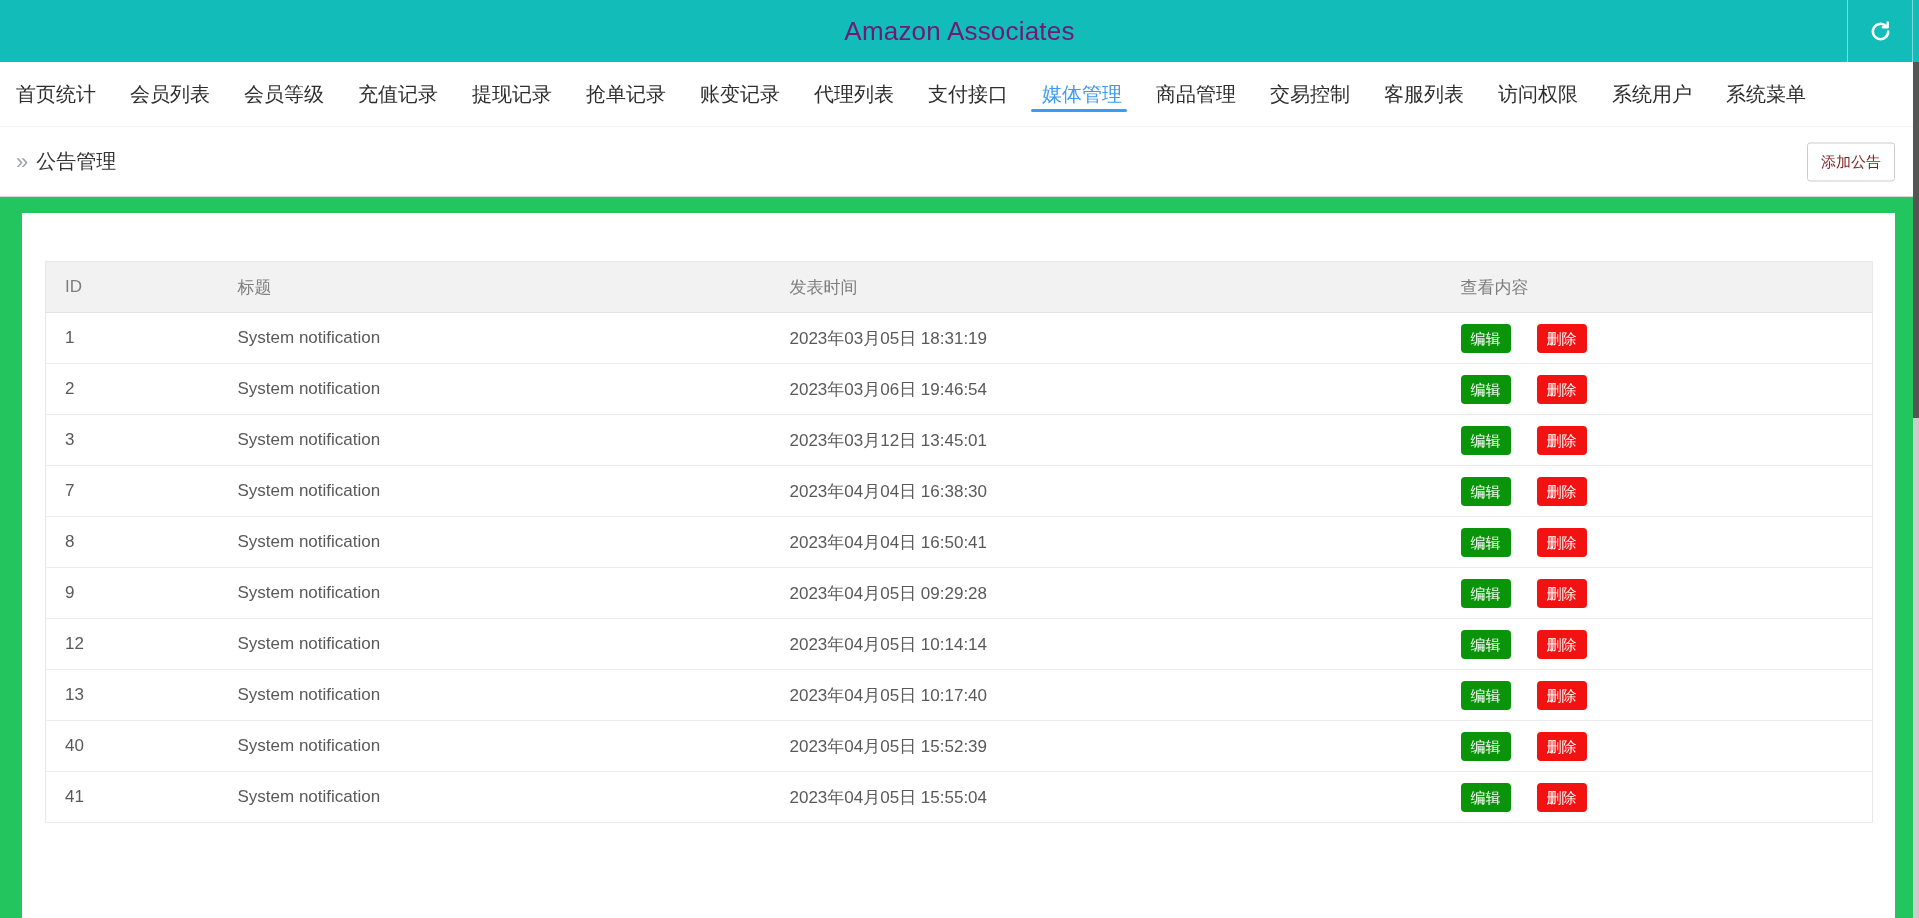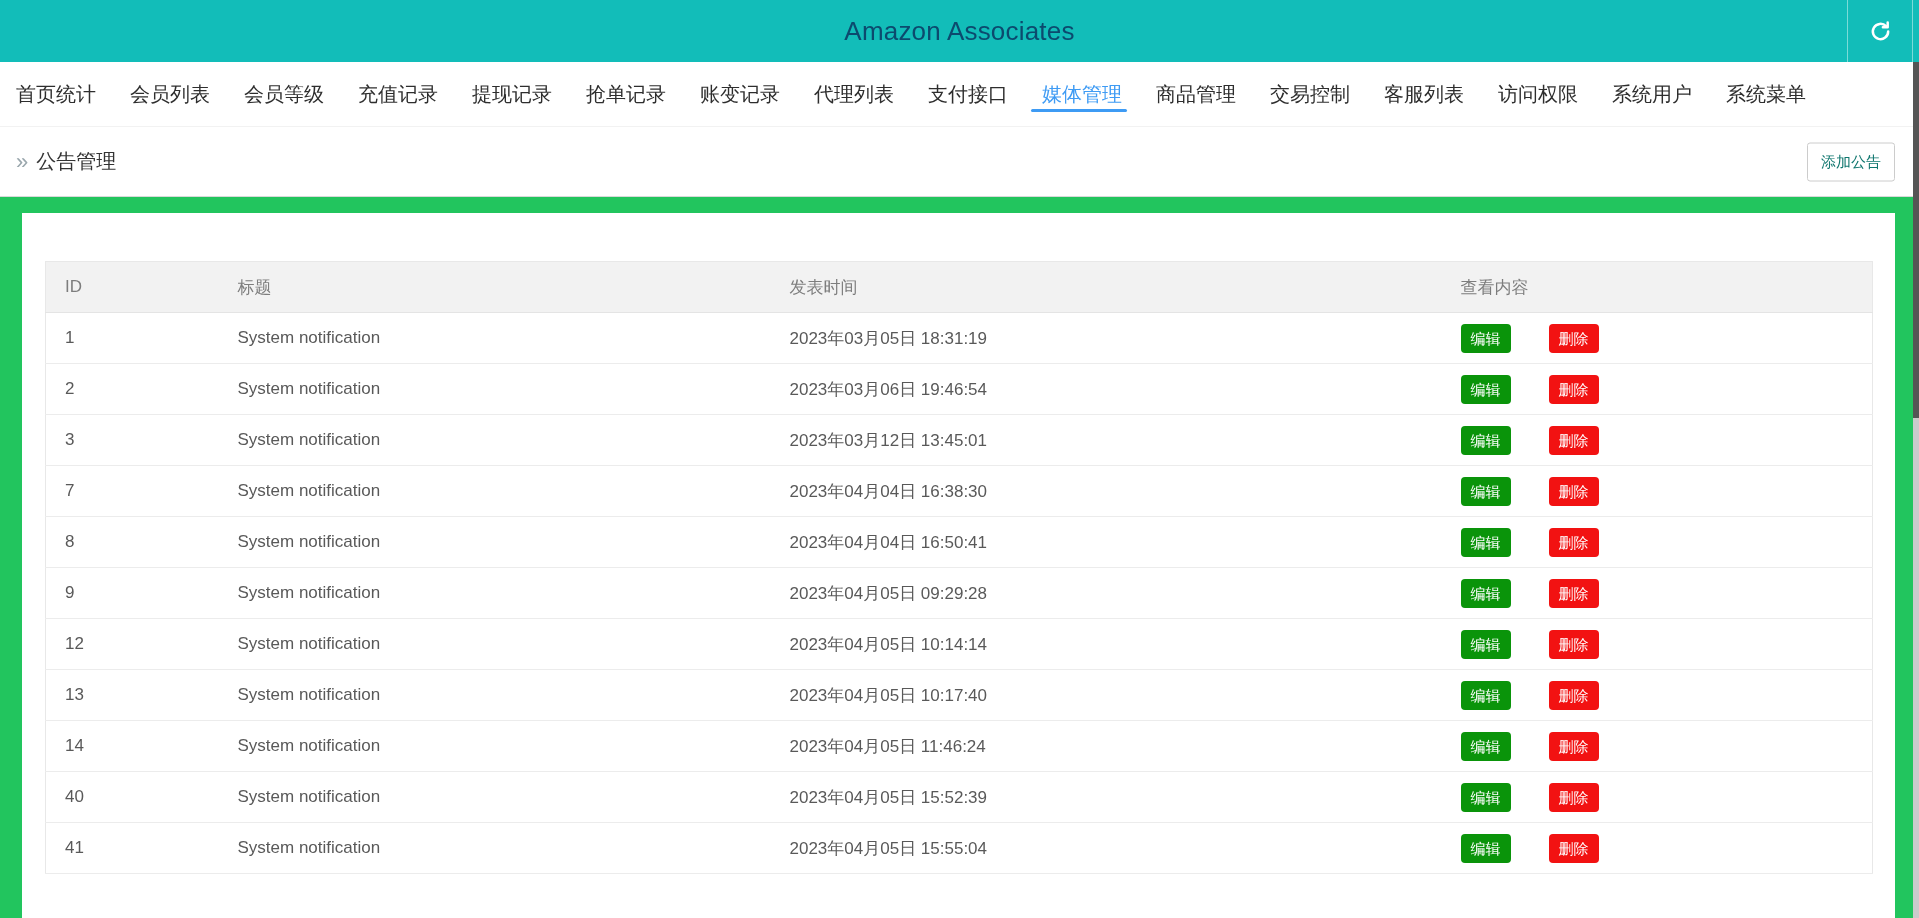--- a/index.html
+++ b/index.html
@@ -6,21 +6,21 @@
   html,body {
     width:1919px; height:918px; overflow:hidden;
     font-family:"Liberation Sans","DejaVu Sans",sans-serif;
     background:#efefef;
   }
   
   .topbar { position:relative; height:62px; background:#12bdb9; z-index:5; }
   .topbar-title {
     position:absolute; left:0; right:0; top:0;
     line-height:62px; text-align:center;
-    color:#0c4a6e; font-size:26px; letter-spacing:0.2px;
+    color:#701a75; font-size:26px; letter-spacing:0.2px;
   }
   .topbar-right { position:absolute; right:6px; top:0; height:62px; display:flex; }
   .refresh-btn {
     width:66px; display:flex; align-items:center; justify-content:center;
     border-left:1px solid rgba(255,255,255,0.45);
     border-right:1px solid rgba(255,255,255,0.45);
     cursor:pointer;
   }
   .user-menu {
     width:152px; display:flex; align-items:center; justify-content:center;
@@ -44,21 +44,21 @@
   .breadcrumb-bar {
     position:relative; height:70px; background:#ffffff;
     border-bottom:1px solid #d9d9d9;
     display:flex; align-items:center; padding:0 22px 0 16px;
   }
   .crumb-marker { color:#9aa7ad; font-size:22px; margin-right:8px; line-height:1; }
   .crumb-title { font-size:20px; color:#333333; }
   .add-btn {
     position:absolute; right:24px; top:50%; transform:translateY(-50%);
     background:#ffffff; border:1px solid #cccccc; border-radius:3px;
-    color:#0f766e; font-size:15px; padding:9px 13px; cursor:pointer;
+    color:#7f1d1d; font-size:15px; padding:9px 13px; cursor:pointer;
     font-family:inherit;
   }
   
   .content { height:808px; padding:16px 24px 0 22px; background:#22c55e; }
   .card { background:#ffffff; height:100%; padding:48px 22px 0 23px; }
   table { width:100%; border-collapse:collapse; table-layout:fixed; border:1px solid #e8e8e8; }
   th {
     background:#f2f2f2; color:#7d7d7d; font-weight:400; font-size:17px;
     text-align:left; height:51px; padding:0 4px 0 19px;
     border-bottom:1px solid #e4e4e4;
@@ -67,21 +67,21 @@
     height:51px; font-size:17px; color:#595959;
     padding:0 4px 0 19px; border-bottom:1px solid #ececec;
     background:#ffffff; overflow:hidden;
   }
   .btn {
     display:inline-block; border:none; color:#ffffff; font-size:15px;
     line-height:1; padding:7px 10px; border-radius:4px; cursor:pointer;
     font-family:inherit;
   }
   .btn.edit { background:#0a940a; margin-right:26px; }
-  .btn.del  { background:#f21212;margin-left:12px; }
+  .btn.del  { background:#f21212; }
   
   .scrollbar { position:fixed; right:0; top:62px; bottom:0; width:6px; background:#cbcbcb; }
   .scrollbar-thumb { position:absolute; top:0; left:0; width:100%; height:356px; background:#555555; }
   svg { display:block; }
 </style>
 </head>
 <body>
 
 <header class="topbar">
   <div class="topbar-title">Amazon Associates</div>
@@ -182,26 +182,20 @@
             <td>2023年04月05日 10:14:14</td>
             <td><button class="btn edit">编辑</button><button class="btn del">删除</button></td>
           </tr>
           <tr>
             <td>13</td>
             <td>System notification</td>
             <td>2023年04月05日 10:17:40</td>
             <td><button class="btn edit">编辑</button><button class="btn del">删除</button></td>
           </tr>
           <tr>
-            <td>14</td>
-            <td>System notification</td>
-            <td>2023年04月05日 11:46:24</td>
-            <td><button class="btn edit">编辑</button><button class="btn del">删除</button></td>
-          </tr>
-          <tr>
             <td>40</td>
             <td>System notification</td>
             <td>2023年04月05日 15:52:39</td>
             <td><button class="btn edit">编辑</button><button class="btn del">删除</button></td>
           </tr>
           <tr>
             <td>41</td>
             <td>System notification</td>
             <td>2023年04月05日 15:55:04</td>
             <td><button class="btn edit">编辑</button><button class="btn del">删除</button></td>

